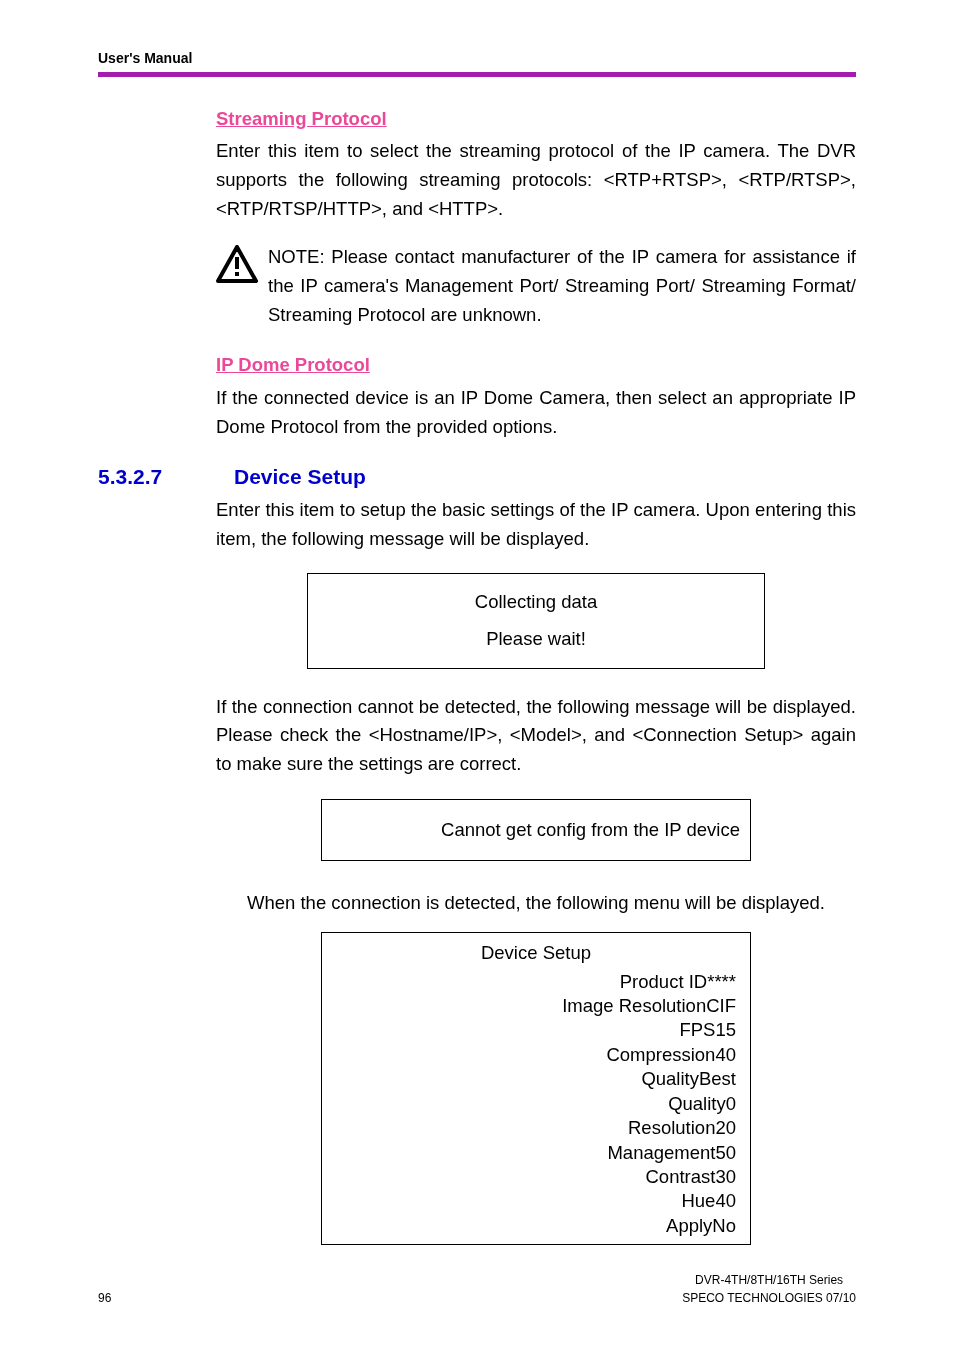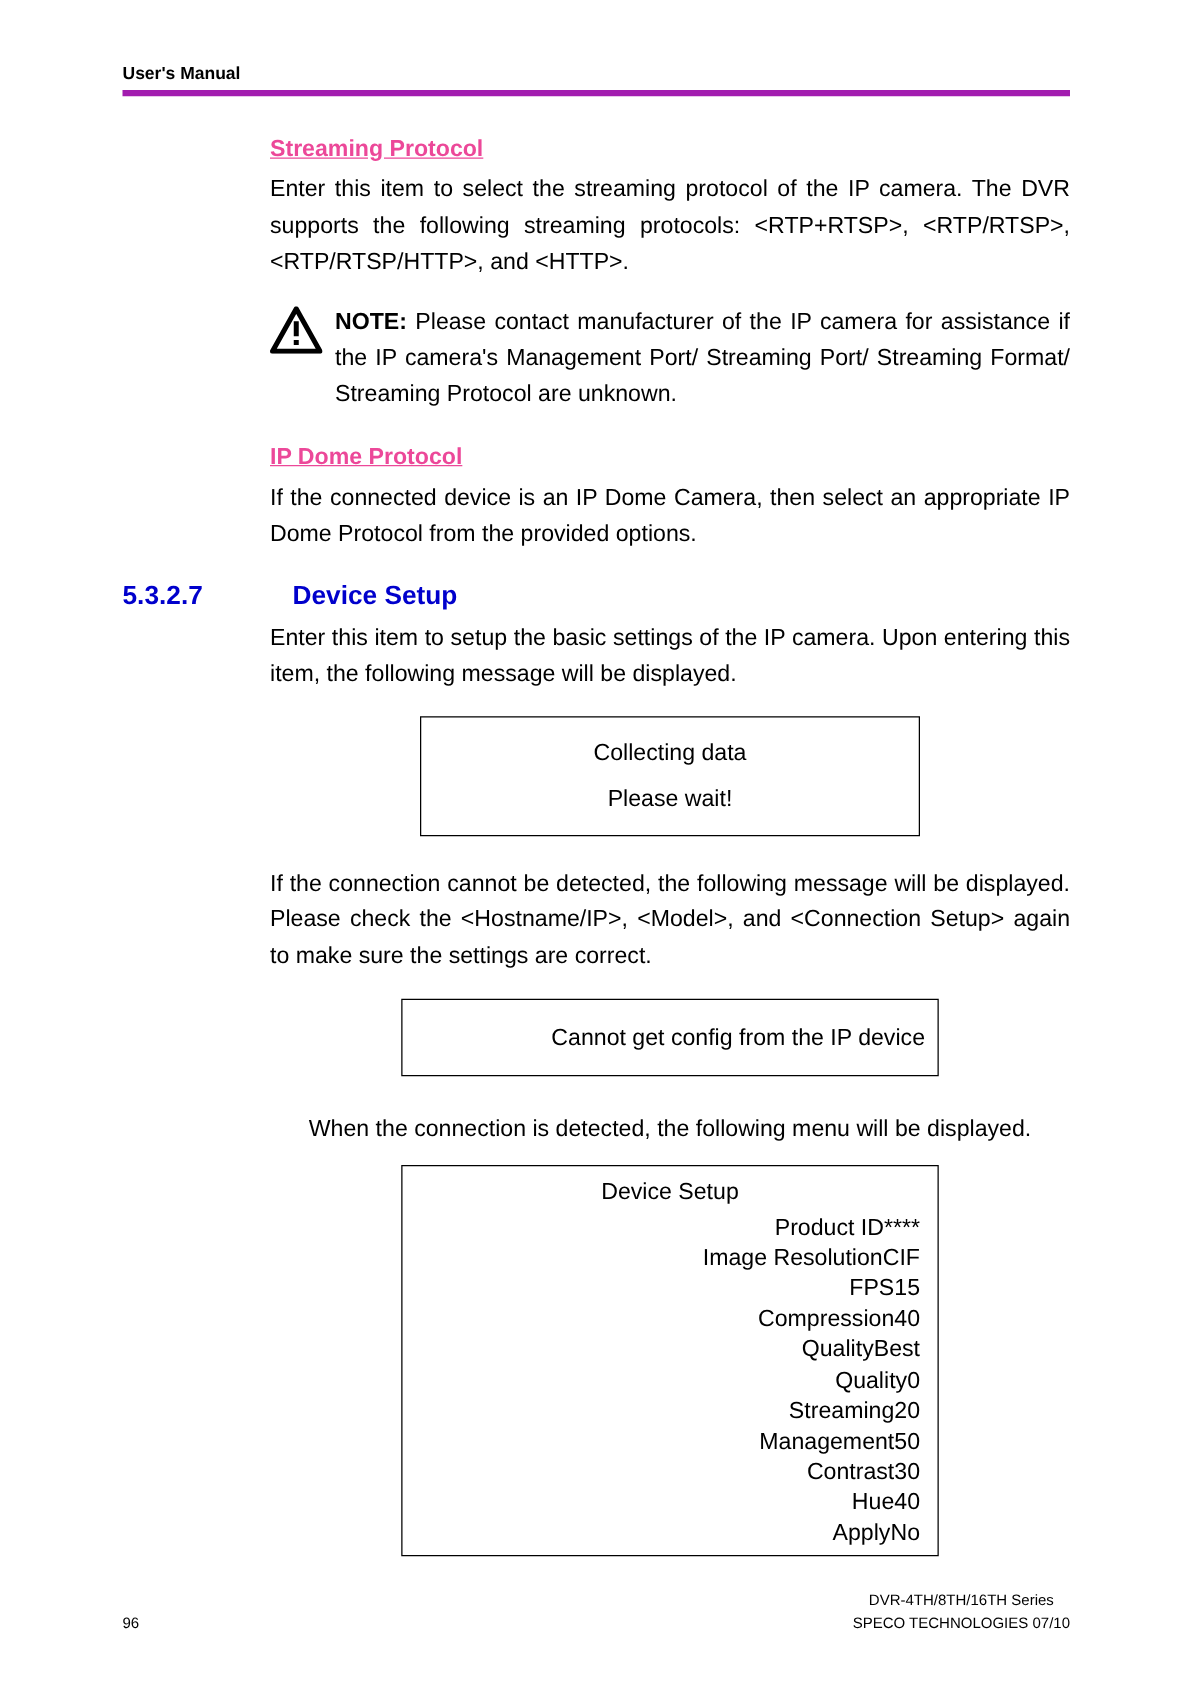--- a/index.html
+++ b/index.html
@@ -67,21 +67,21 @@
   }
   .section-title {
     color: #0000cc;
     font-weight: bold;
     font-size: 21px;
   }
 
   .msg-box {
     border: 1px solid #000;
     margin: 16px auto 24px auto;
-    width: 400px;
+    width: 458px;
     text-align: center;
     padding: 14px 10px 14px 10px;
   }
   .msg-box .l1 { margin-bottom: 8px; }
 
   .msg-box-wide {
     border: 1px solid #000;
     margin: 16px auto 28px auto;
     width: 430px;
     text-align: right;
@@ -134,21 +134,21 @@
 
   <div class="note-block">
     <span class="icon-wrap">
       <svg width="42" height="38" viewBox="0 0 42 38">
         <polygon points="21,2 40,36 2,36" fill="none" stroke="#000" stroke-width="4" stroke-linejoin="round"></polygon>
         <rect x="19" y="12" width="4" height="12" fill="#000"></rect>
         <rect x="19" y="27" width="4" height="4" fill="#000"></rect>
       </svg>
     </span>
     <div class="note-text">
-      <span style="font-weight:bold">NOTE:</span><span> Please contact manufacturer of the IP camera for assistance if the IP camera's Management Port/ Streaming Port/ Streaming Format/ Streaming Protocol are unknown.</span>
+      <span style="font-weight:normal">NOTE:</span><span> Please contact manufacturer of the IP camera for assistance if the IP camera's Management Port/ Streaming Port/ Streaming Format/ Streaming Protocol are unknown.</span>
     </div>
   </div>
 
   <div class="sub-heading">IP Dome Protocol</div>
   <p class="body">If the connected device is an IP Dome Camera, then select an appropriate IP Dome Protocol from the provided options.</p>
 
   <div class="section-row">
     <span class="section-num">5.3.2.7</span>
     <span class="section-title">Device Setup</span>
   </div>
@@ -187,21 +187,21 @@
       </div>
     <div class="dt-row">
         <span>Quality</span>
         <span>Best</span>
       </div>
     <div class="dt-row">
         <span>Quality</span>
         <span>0</span>
       </div>
     <div class="dt-row">
-        <span>Streaming</span>
+        <span>Resolution</span>
         <span>20</span>
       </div>
     <div class="dt-row">
         <span>Management</span>
         <span>50</span>
       </div>
     <div class="dt-row">
         <span>Contrast</span>
         <span>30</span>
       </div>

